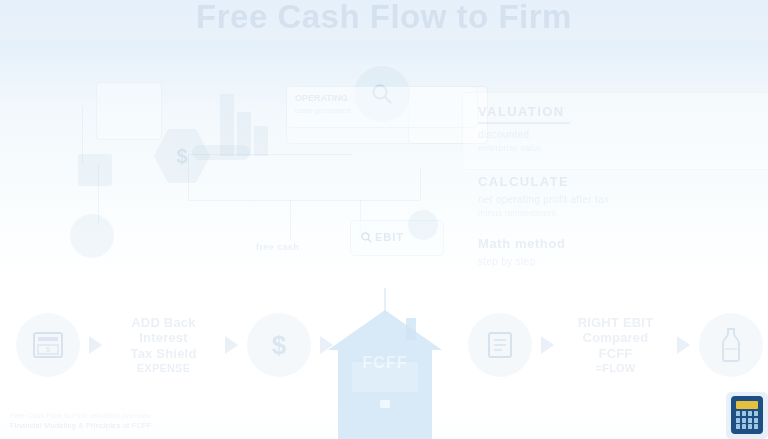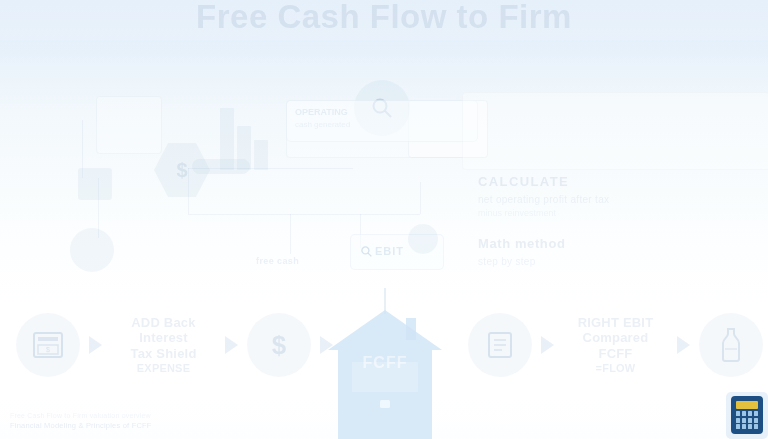--- a/index.html
+++ b/index.html
@@ -35,21 +35,21 @@
     font-size:33px;font-weight:700;letter-spacing:.5px;
     color:rgba(96,130,168,0.14);
     white-space:nowrap;
   }
   .subtitleband{
     position:absolute;left:0;top:40px;width:768px;height:24px;
     background:linear-gradient(180deg,rgba(228,240,251,.9),rgba(236,245,252,0));
   }
 
   
-  .diagram{position:absolute;left:60px;top:82px;width:420px;height:190px;text-decoration:underline;}
+  .diagram{position:absolute;left:60px;top:68px;width:420px;height:190px;text-decoration:underline;}
   .d-card{
     position:absolute;border:1px solid rgba(120,155,190,0.07);
     background:rgba(255,255,255,0.30);border-radius:4px;
   }
   .d-line{position:absolute;background:rgba(120,160,200,0.09);}
   .d-box{position:absolute;background:rgba(140,175,205,0.10);border-radius:3px;}
   .d-bar{position:absolute;background:rgba(150,180,205,0.11);border-radius:1px;}
   .d-circle{
     position:absolute;border-radius:50%;
     background:rgba(140,175,205,0.10);
@@ -233,20 +233,26 @@
       </svg>
     </div>
 
     <div class="d-label" style="left:196px;top:174px;">free cash</div>
 
     <div class="d-circle" style="left:348px;top:142px;width:30px;height:30px;"></div>
   </div>
 
   <div class="rpanel" style="left:462px;top:92px;width:306px;height:76px;"></div>
 
+  <div class="rblock" style="top:104px;">
+    <div class="rhead">VALUATION</div>
+    <div class="rrule"></div>
+    <div class="rsub">discounted</div>
+    <div class="rsub2">enterprise value</div>
+  </div>
 
   <div class="rblock" style="top:174px;">
     <div class="rhead">CALCULATE</div>
     <div class="rsub">net operating profit after tax</div>
     <div class="rsub2">minus reinvestment</div>
   </div>
 
   <div class="rblock" style="top:236px;">
     <div class="rhead" style="letter-spacing:.6px;">Math method</div>
     <div class="rsub">step by step</div>

